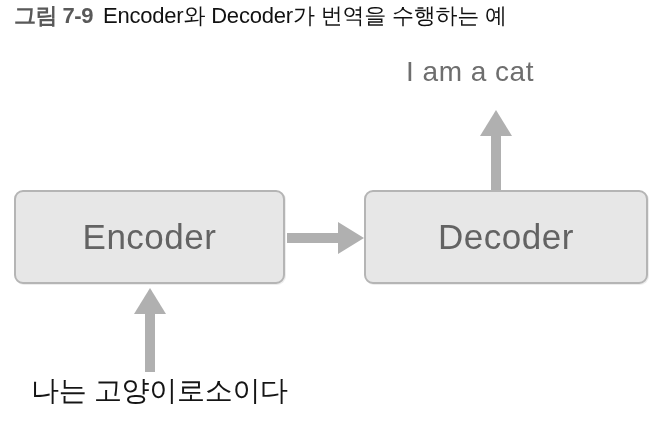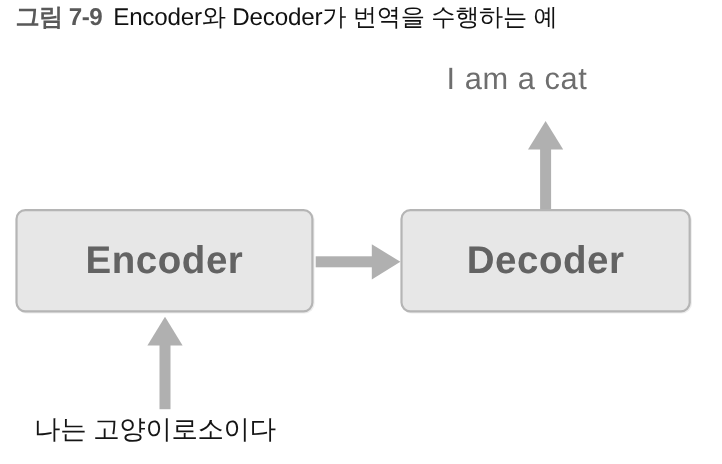--- a/index.html
+++ b/index.html
@@ -49,56 +49,55 @@
     color: #6e6e6e;
     white-space: nowrap;
     letter-spacing: 0.5px;
   }
 
   
   .input-text {
     position: absolute;
     left: 31px;
     top: 377px;
-    font-size: 24px;
+    font-size: 28px;
     line-height: 28px;
     color: #151515;
     white-space: nowrap;
     letter-spacing: -0.3px;
   }
 
   
   .block {
     position: absolute;
     box-sizing: border-box;
     background: #e7e7e7;
     border: 2px solid #b5b5b5;
     border-radius: 9px;
     display: flex;
     align-items: center;
     justify-content: center;
     box-shadow: 1px 1px 0 rgba(0,0,0,0.07);
-    font-weight: bold;
   }
   .block-label {
     font-size: 35px;
     line-height: 38px;
     color: #636363;
     letter-spacing: 0.5px;
   }
   #encoder-block {
     left: 14px;
     top: 190px;
     width: 271px;
     height: 94px;
   }
   #decoder-block {
     left: 364px;
     top: 190px;
-    width: 264px;
+    width: 284px;
     height: 94px;
   }
 
   
   #arrow-layer {
     position: absolute;
     left: 0;
     top: 0;
     width: 656px;
     height: 422px;

